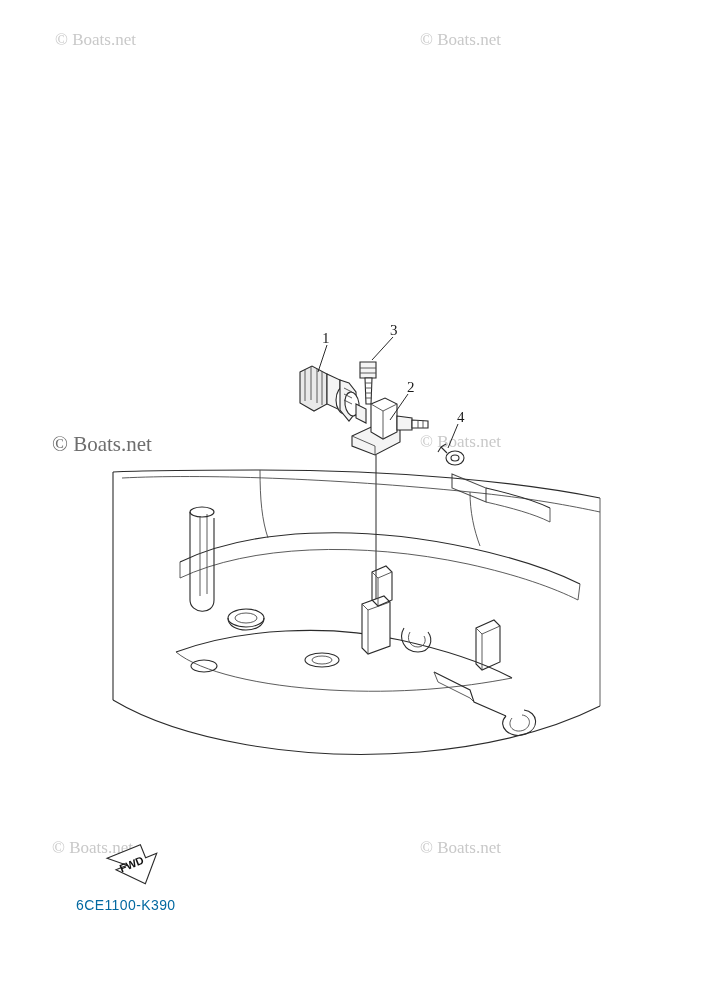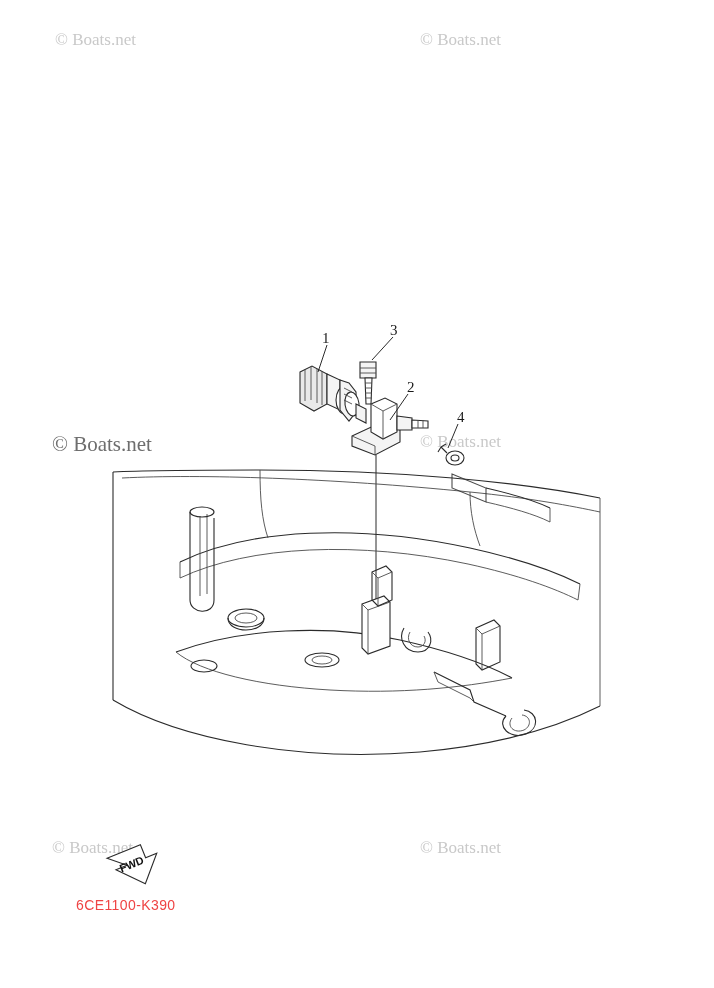--- a/index.html
+++ b/index.html
@@ -37,21 +37,21 @@
     position: absolute;
     font-family: "Liberation Serif", serif;
     font-size: 15px;
     color: #1a1a1a;
   }
 
   .partnum {
     position: absolute;
     font-family: "Liberation Sans", sans-serif;
     font-size: 14px;
-    color: #ef4444;
+    color: #0369a1;
     letter-spacing: 0.4px;
   }
 
   .fwd-label {
     position: absolute;
     font-family: "Liberation Sans", sans-serif;
     font-size: 11px;
     font-weight: bold;
     color: #111111;
   }

